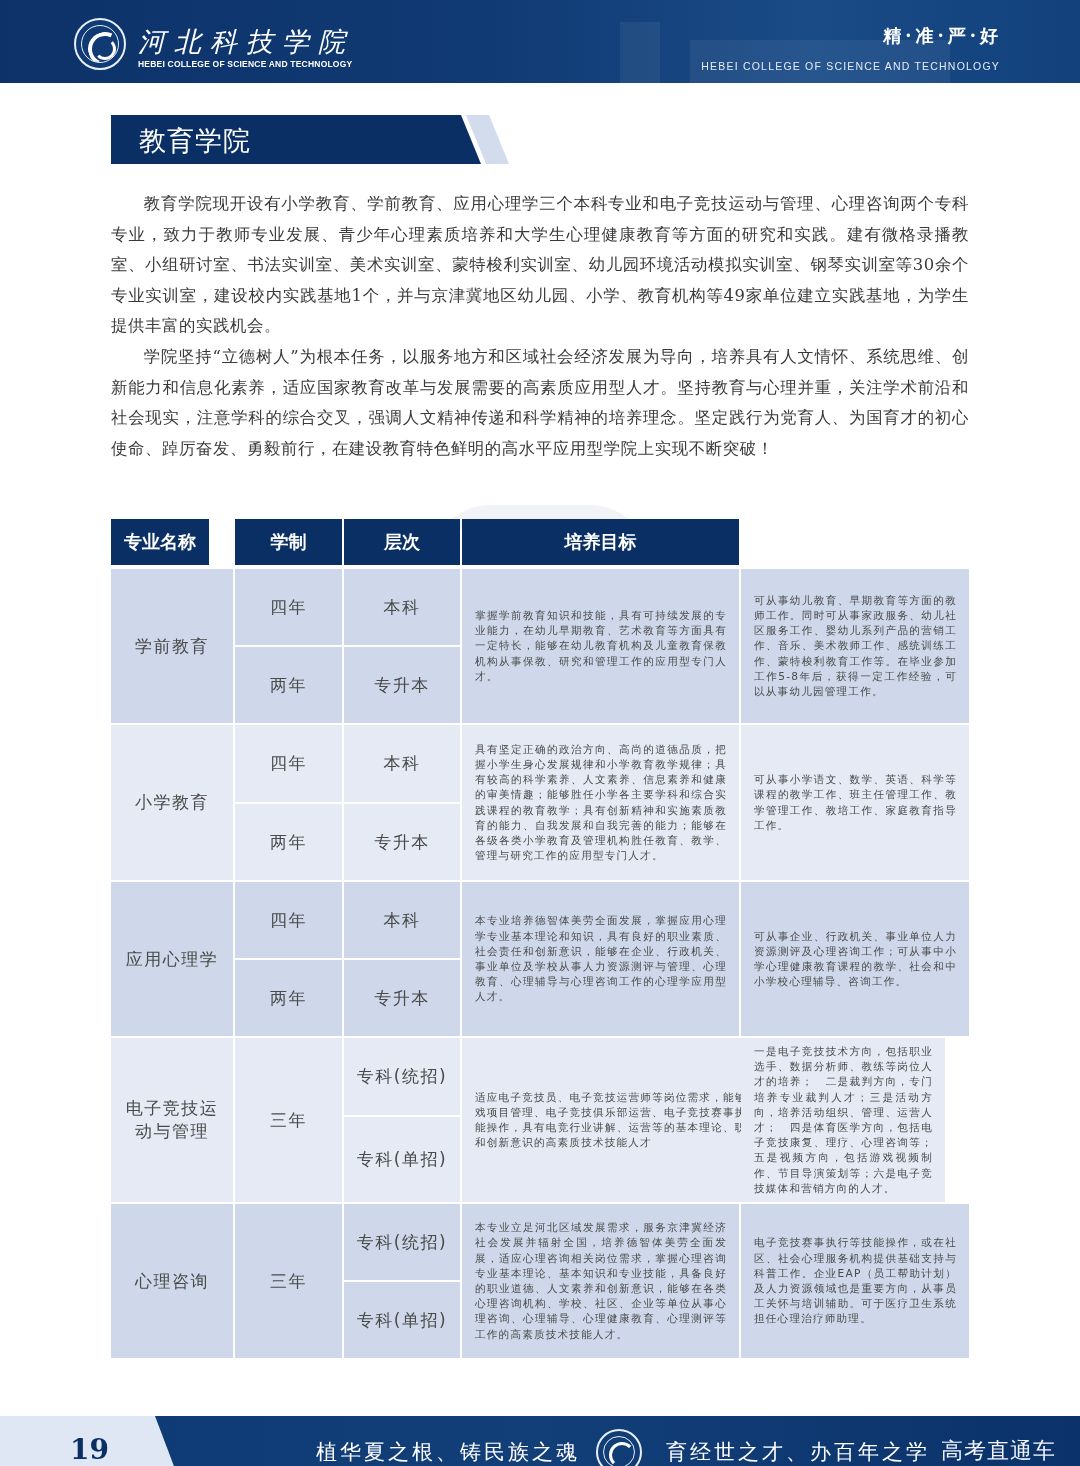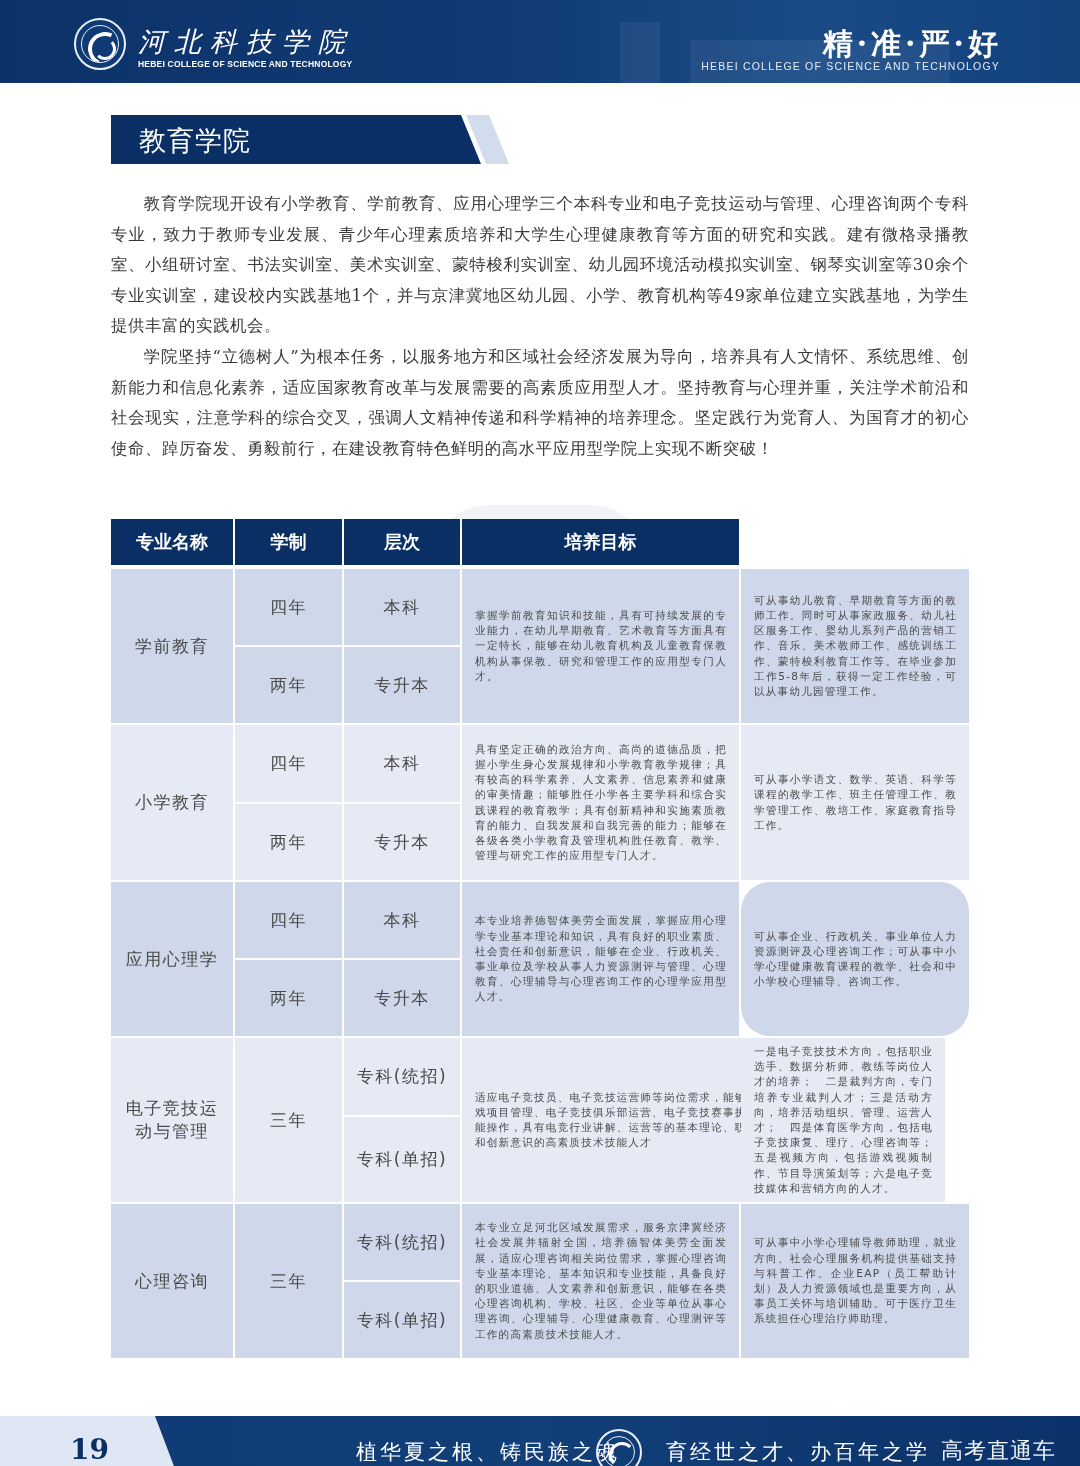--- a/index.html
+++ b/index.html
@@ -34,21 +34,21 @@
   }
   .logo-cn {
     position: absolute; left: 138px; top: 24px; font-size: 27px; letter-spacing: 9px; color: #ffffff;
     font-family: "DejaVu Serif", serif; font-style: italic;
   }
   .logo-en {
     position: absolute; left: 138px; top: 59px; font-size: 8.5px; color: #ffffff; letter-spacing: 0.2px;
     font-family: "Liberation Sans", sans-serif; font-weight: bold;
   }
   .motto {
-    position: absolute; right: 78px; top: 24px; font-size: 30px; color: #ffffff; letter-spacing: 4px; font-weight: bold;
+    position: absolute; right: 78px; top: 24px; font-size: 18px; color: #ffffff; letter-spacing: 4px; font-weight: bold;
     font-family: "DejaVu Serif", serif;
   }
   .motto-en {
     position: absolute; right: 80px; top: 60px; font-size: 10.5px; color: #e6ecf6; letter-spacing: 1.2px;
     font-family: "Liberation Sans", sans-serif;
   }
 
   
   .sec-title-wrap { position: absolute; left: 111px; top: 115px; width: 400px; height: 50px; }
   .sec-title-bg {
@@ -105,21 +105,20 @@
     background: linear-gradient(90deg, #0d3a74 0%, #123f78 50%, #0b326a 100%);
     clip-path: polygon(155px 0, 1080px 0, 1080px 74px, 183px 74px);
   }
   .page-num {
     position: absolute; left: 70px; top: 17px; font-size: 28px; font-weight: bold; color: #0a2f64;
     font-family: "DejaVu Serif", serif;
   }
   .footer-slogan1 {
     position: absolute; left: 316px; top: 22px; font-size: 21px; color: #ffffff; letter-spacing: 3px;
     font-family: "DejaVu Serif", serif;
-    margin-left: 40px;
   }
   .footer-seal {
     position: absolute; left: 596px; top: 13px; width: 46px; height: 46px; border-radius: 50%;
     border: 2px solid #e8eef8; display: flex; align-items: center; justify-content: center;
   }
   .footer-seal .inner { width: 32px; height: 32px; border-radius: 50%; border: 1.5px solid #e8eef8; position: relative; }
   .footer-seal .inner::before {
     content: ""; position: absolute; left: 5px; top: 5px; width: 20px; height: 20px; border-radius: 50%;
     border: 3px solid #fff; border-right-color: transparent; border-bottom-color: transparent;
   }
@@ -155,21 +154,21 @@
 
 <div class="intro">
   <p>教育学院现开设有小学教育、学前教育、应用心理学三个本科专业和电子竞技运动与管理、心理咨询两个专科专业，致力于教师专业发展、青少年心理素质培养和大学生心理健康教育等方面的研究和实践。建有微格录播教室、小组研讨室、书法实训室、美术实训室、蒙特梭利实训室、幼儿园环境活动模拟实训室、钢琴实训室等30余个专业实训室，建设校内实践基地1个，并与京津冀地区幼儿园、小学、教育机构等49家单位建立实践基地，为学生提供丰富的实践机会。</p>
   <p>学院坚持“立德树人”为根本任务，以服务地方和区域社会经济发展为导向，培养具有人文情怀、系统思维、创新能力和信息化素养，适应国家教育改革与发展需要的高素质应用型人才。坚持教育与心理并重，关注学术前沿和社会现实，注意学科的综合交叉，强调人文精神传递和科学精神的培养理念。坚定践行为党育人、为国育才的初心使命、踔厉奋发、勇毅前行，在建设教育特色鲜明的高水平应用型学院上实现不断突破！</p>
 </div>
 
 <div class="wm"></div>
 
 <div class="table">
   <div class="thead">
-    <div class="th" style="left:0;width:122px;">专业名称</div>
+    <div class="th" style="left:0;width:98px;">专业名称</div>
     <div class="th" style="left:124px;width:107px;">学制</div>
     <div class="th" style="left:233px;width:116px;">层次</div>
     <div class="th" style="left:351px;width:277px;">培养目标</div>
   </div>
 
   <div class="tbody">
 
     <div class="cell dark" style="left:0;top:0;width:122px;height:154px;">学前教育</div>
     <div class="cell dark" style="left:124px;top:0;width:107px;height:76px;">四年</div>
     <div class="cell dark" style="left:233px;top:0;width:116px;height:76px;">本科</div>
@@ -185,35 +184,35 @@
     <div class="cell light" style="left:233px;top:235px;width:116px;height:76px;">专升本</div>
     <div class="cell light text" style="left:351px;top:156px;width:277px;height:155px;">具有坚定正确的政治方向、高尚的道德品质，把握小学生身心发展规律和小学教育教学规律；具有较高的科学素养、人文素养、信息素养和健康的审美情趣；能够胜任小学各主要学科和综合实践课程的教育教学；具有创新精神和实施素质教育的能力、自我发展和自我完善的能力；能够在各级各类小学教育及管理机构胜任教育、教学、管理与研究工作的应用型专门人才。</div>
     <div class="cell light text" style="left:630px;top:156px;width:228px;height:155px;">可从事小学语文、数学、英语、科学等课程的教学工作、班主任管理工作、教学管理工作、教培工作、家庭教育指导工作。</div>
 
     <div class="cell dark" style="left:0;top:313px;width:122px;height:154px;">应用心理学</div>
     <div class="cell dark" style="left:124px;top:313px;width:107px;height:76px;">四年</div>
     <div class="cell dark" style="left:233px;top:313px;width:116px;height:76px;">本科</div>
     <div class="cell dark" style="left:124px;top:391px;width:107px;height:76px;">两年</div>
     <div class="cell dark" style="left:233px;top:391px;width:116px;height:76px;">专升本</div>
     <div class="cell dark text" style="left:351px;top:313px;width:277px;height:154px;">本专业培养德智体美劳全面发展，掌握应用心理学专业基本理论和知识，具有良好的职业素质、社会责任和创新意识，能够在企业、行政机关、事业单位及学校从事人力资源测评与管理、心理教育、心理辅导与心理咨询工作的心理学应用型人才。</div>
-    <div class="cell dark text" style="left:630px;top:313px;width:228px;height:154px;border-radius:29px;">可从事企业、行政机关、事业单位人力资源测评及心理咨询工作；可从事中小学心理健康教育课程的教学、社会和中小学校心理辅导、咨询工作。</div>
+    <div class="cell dark text" style="left:630px;top:313px;width:228px;height:154px;">可从事企业、行政机关、事业单位人力资源测评及心理咨询工作；可从事中小学心理健康教育课程的教学、社会和中小学校心理辅导、咨询工作。</div>
 
     <div class="cell light" style="left:0;top:469px;width:122px;height:164px;padding:0 14px;">电子竞技运动与管理</div>
     <div class="cell light" style="left:124px;top:469px;width:107px;height:164px;">三年</div>
     <div class="cell light" style="left:233px;top:469px;width:116px;height:77px;">专科(统招)</div>
     <div class="cell light" style="left:233px;top:548px;width:116px;height:85px;">专科(单招)</div>
     <div class="cell light text" style="left:351px;top:469px;width:332px;height:164px;">适应电子竞技员、电子竞技运营师等岗位需求，能够完成游戏项目管理、电子竞技俱乐部运营、电子竞技赛事执行等技能操作，具有电竞行业讲解、运营等的基本理论、职业道德和创新意识的高素质技术技能人才</div>
     <div class="cell light text" style="left:630px;top:469px;width:204px;height:164px;">一是电子竞技技术方向，包括职业选手、数据分析师、教练等岗位人才的培养；　二是裁判方向，专门培养专业裁判人才；三是活动方向，培养活动组织、管理、运营人才；　四是体育医学方向，包括电子竞技康复、理疗、心理咨询等；五是视频方向，包括游戏视频制作、节目导演策划等；六是电子竞技媒体和营销方向的人才。</div>
 
     <div class="cell dark" style="left:0;top:635px;width:122px;height:154px;">心理咨询</div>
     <div class="cell dark" style="left:124px;top:635px;width:107px;height:154px;">三年</div>
     <div class="cell dark" style="left:233px;top:635px;width:116px;height:76px;">专科(统招)</div>
     <div class="cell dark" style="left:233px;top:713px;width:116px;height:76px;">专科(单招)</div>
     <div class="cell dark text" style="left:351px;top:635px;width:277px;height:154px;">本专业立足河北区域发展需求，服务京津冀经济社会发展并辐射全国，培养德智体美劳全面发展，适应心理咨询相关岗位需求，掌握心理咨询专业基本理论、基本知识和专业技能，具备良好的职业道德、人文素养和创新意识，能够在各类心理咨询机构、学校、社区、企业等单位从事心理咨询、心理辅导、心理健康教育、心理测评等工作的高素质技术技能人才。</div>
-    <div class="cell dark text" style="left:630px;top:635px;width:228px;height:154px;">可从事中小学心理辅导教师助理，就业方向、社会心理服务机构提供基础支持与科普工作。企业EAP（员工帮助计划）及人力资源领域也是重要方向，从事员工关怀与培训辅助。可于医疗卫生系统担任心理治疗师助理。</div>
+    <div class="cell dark text" style="left:630px;top:635px;width:228px;height:154px;">电子竞技赛事执行等技能操作，或在社区、社会心理服务机构提供基础支持与科普工作。企业EAP（员工帮助计划）及人力资源领域也是重要方向，从事员工关怀与培训辅助。可于医疗卫生系统担任心理治疗师助理。</div>
   </div>
 </div>
 
 <div class="footer">
   <div class="footer-left"></div>
   <div class="footer-band"></div>
   <div class="page-num">19</div>
   <div class="footer-slogan1">植华夏之根、铸民族之魂</div>
   <div class="footer-seal">
       <div class="inner"></div>

